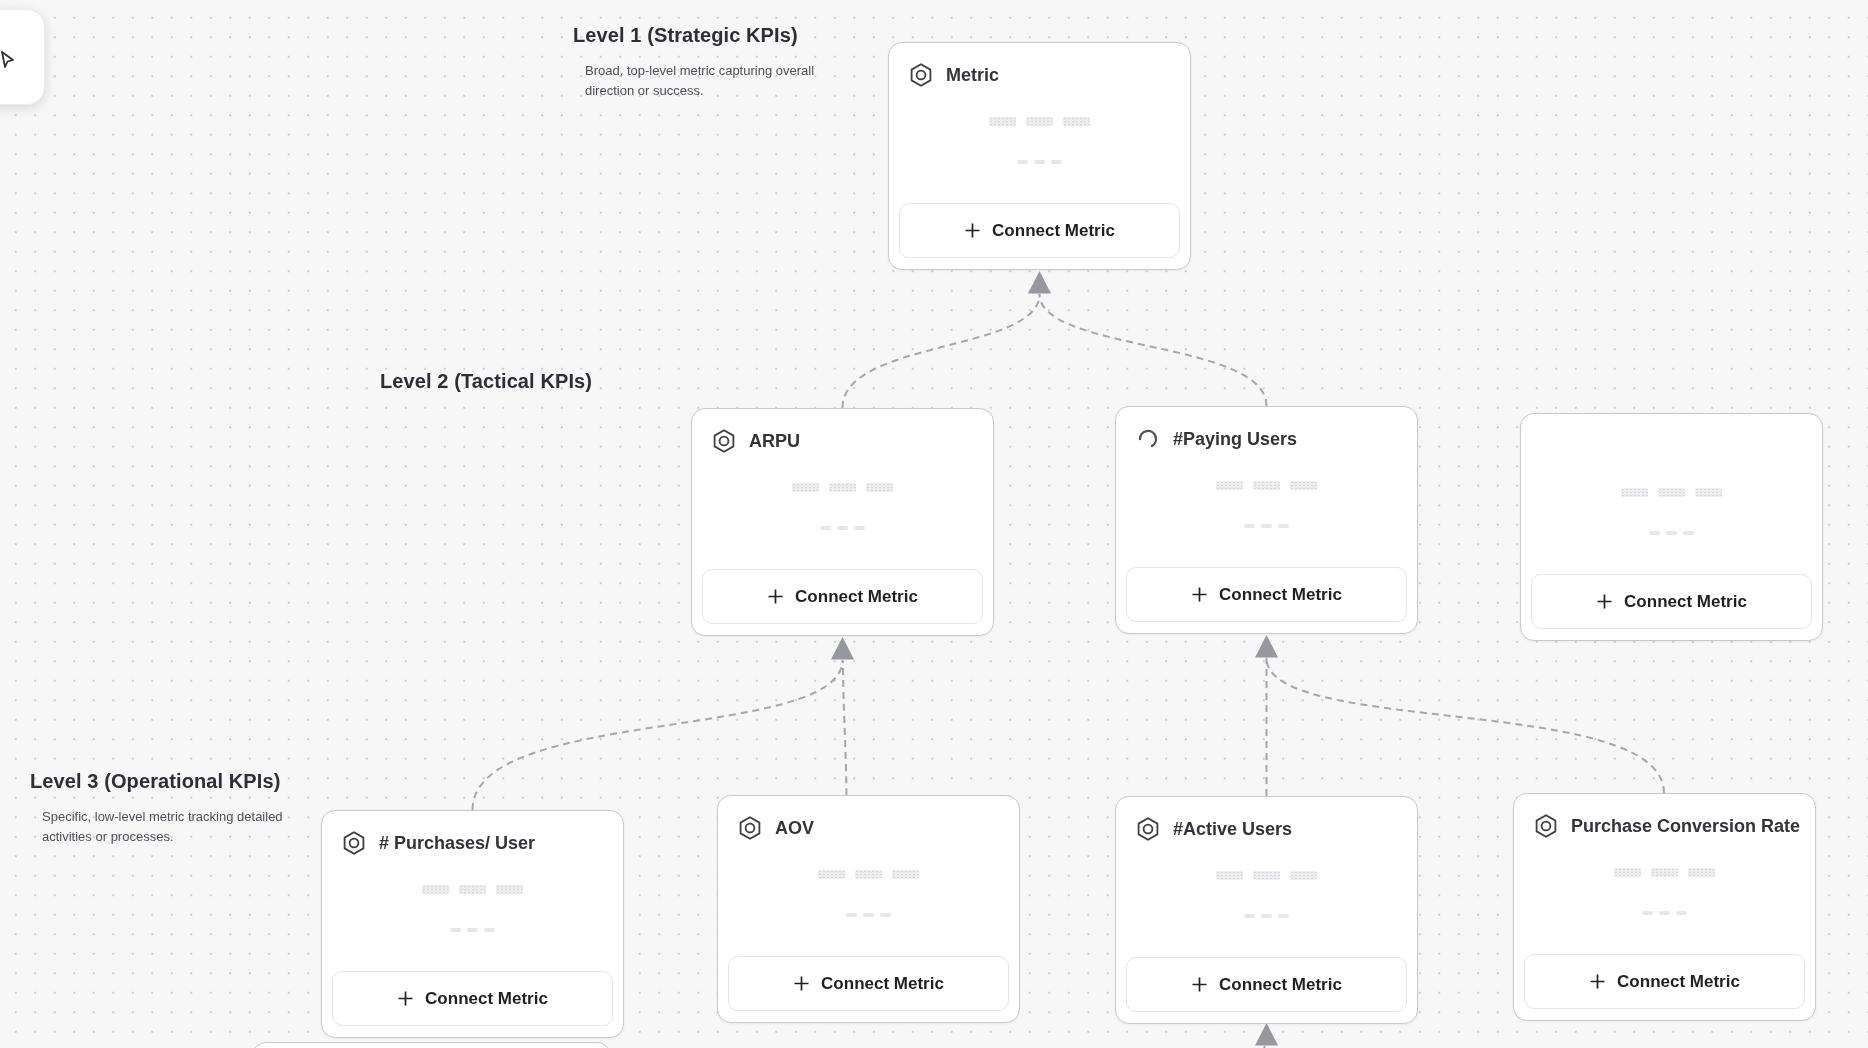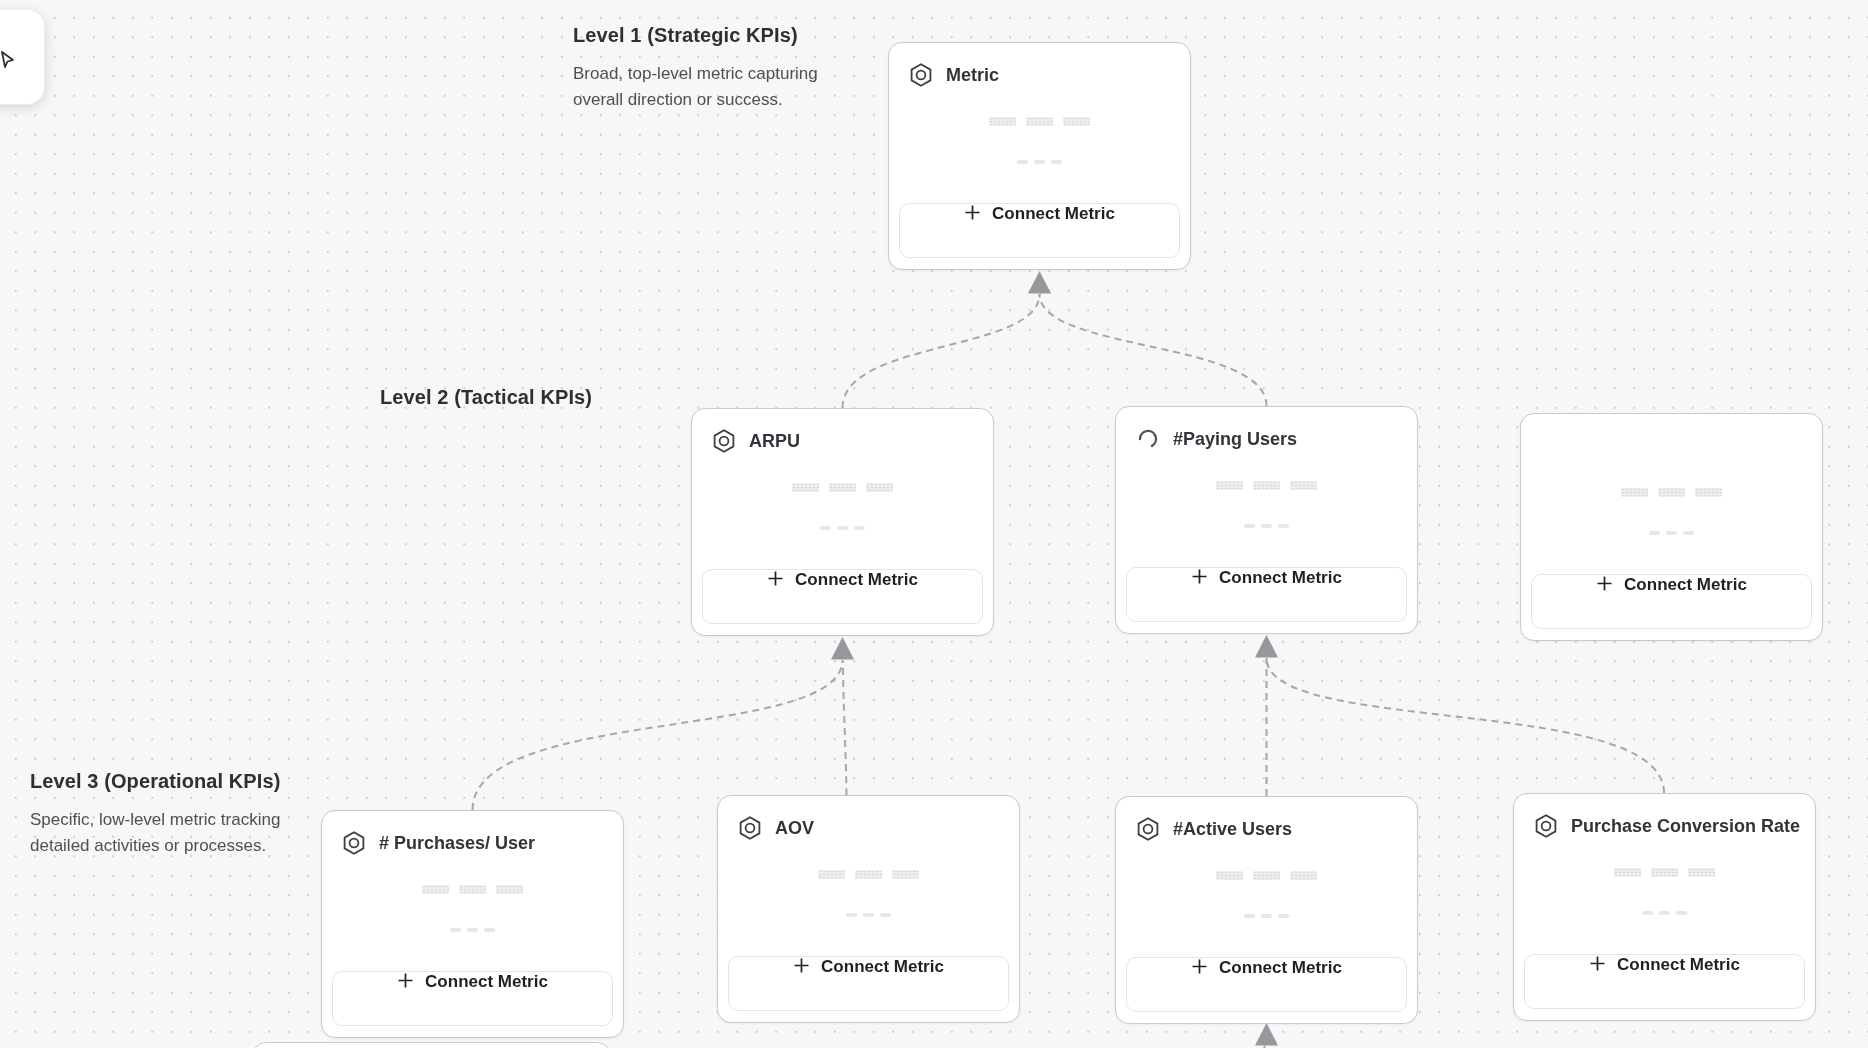--- a/index.html
+++ b/index.html
@@ -15,21 +15,21 @@
     background-image: radial-gradient(circle, #cbcbd0 1.2px, transparent 1.5px);
     background-size: 19.5px 19.5px;
     background-position: 6px 8px;
   }
   #edge-layer { position: absolute; left: 0; top: 0; width: 1868px; height: 1048px; z-index: 1; }
   .edge { fill: none; stroke: #a6a6ac; stroke-width: 2; stroke-dasharray: 7 5; }
   .arrowhead { fill: #97979e; stroke: none; }
 
   .level-head { position: absolute; z-index: 2; }
   .level-title { font-size: 20px; font-weight: 700; color: #2e2e34; letter-spacing: .1px; margin: 0 0 14px 0; }
-  .level-desc { font-size: 17px; color: #4e4e56; line-height: 1.5; margin: 0; }
+  .level-desc { font-size: 13px; color: #4e4e56; line-height: 1.5; margin: 12px; }
 
   .card {
     position: absolute; z-index: 3;
     width: 303px; height: 228px;
     background: #ffffff;
     border: 1.5px solid #c9c9ce;
     border-radius: 14px;
     box-shadow: 0 1px 3px rgba(16,16,20,0.05);
     cursor: default;
   }
@@ -44,21 +44,21 @@
     width: 27px; height: 9px; border-radius: 2px;
     background-color: #ededf0;
     background-image: radial-gradient(circle, #d8d8dc 0.9px, transparent 1.1px);
     background-size: 4px 3px;
   }
   .sk-dash { width: 11px; height: 3.5px; border-radius: 2px; background: #e7e7ea; }
 
   .connect-btn {
     position: absolute; left: 10px; right: 10px; bottom: 11px; height: 55px;
     background: #ffffff; border: 1px solid #e5e5e8; border-radius: 10px;
-    display: flex; align-items: flex-start; justify-content: center; gap: 11px;
+    display: flex; align-items: center; justify-content: center; gap: 11px;
     font-family: "Liberation Sans", sans-serif;
     font-size: 17px; font-weight: 700; color: #1f1f24; cursor: pointer; padding: 0;
   }
   .connect-btn svg { display: block; }
 
   #tool-button {
     position: absolute; left: -20px; top: 9px; width: 65px; height: 96px; z-index: 4;
     background: #ffffff; border-radius: 18px; border: 1px solid #ececef;
     box-shadow: 0 3px 12px rgba(20,20,24,0.14);
     cursor: pointer;
@@ -108,21 +108,21 @@
       <svg width="18" height="20" viewBox="0 0 18 20" fill="none" xmlns="http://www.w3.org/2000/svg">
         <path d="M3,2 L14,10 L8.5,11.5 L6,17 Z" stroke="#2f2f35" stroke-width="1.8" stroke-linejoin="round" fill="none"></path>
       </svg>
     </span>
   </div>
 
   <div class="level-head" style="left:573px; top:24px;">
     <h2 class="level-title">Level 1 (Strategic KPIs)</h2>
     <p class="level-desc" style="width:252px;">Broad, top-level metric capturing overall direction or success.</p>
   </div>
-  <div class="level-head" style="left:380px; top:386px;">
+  <div class="level-head" style="left:380px; top:370px;">
     <h2 class="level-title">Level 2 (Tactical KPIs)</h2>
   </div>
   <div class="level-head" style="left:30px; top:770px;">
     <h2 class="level-title">Level 3 (Operational KPIs)</h2>
     <p class="level-desc" style="width:252px;">Specific, low-level metric tracking detailed activities or processes.</p>
   </div>
 
   <div class="card" style="left:888px; top:42px;">
     <div class="card-header">
       <span>

